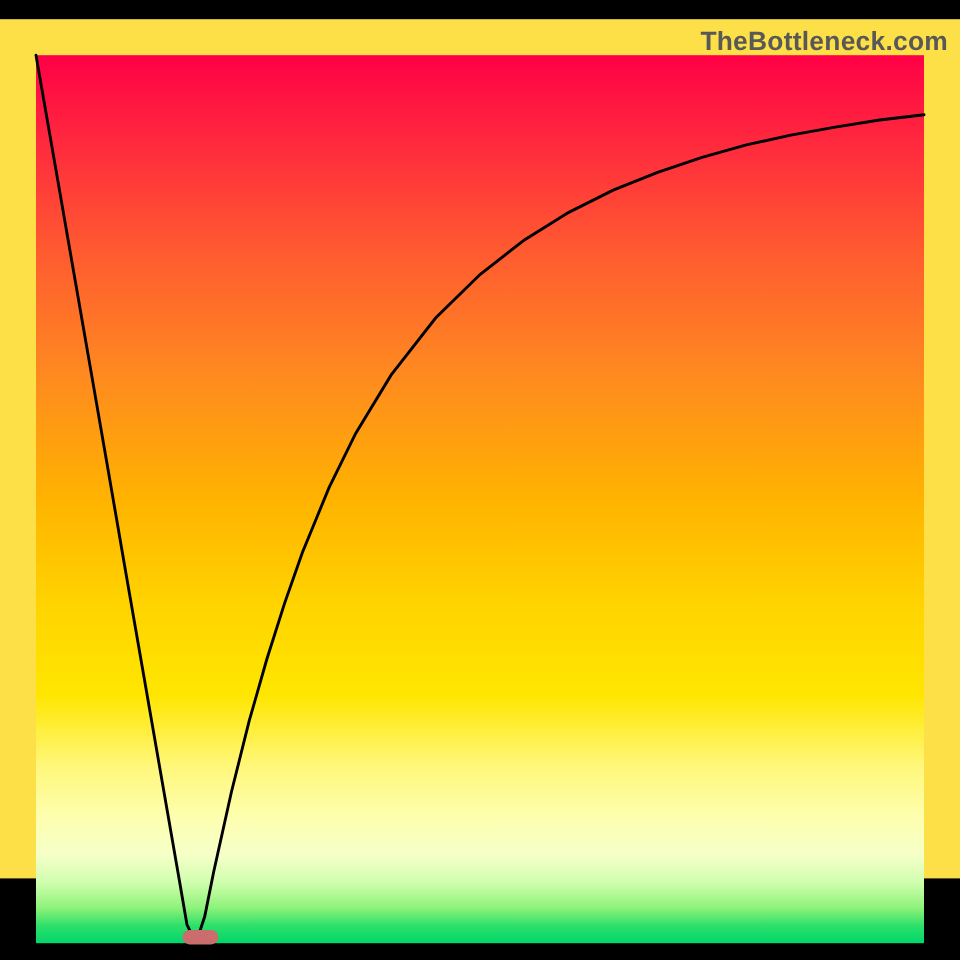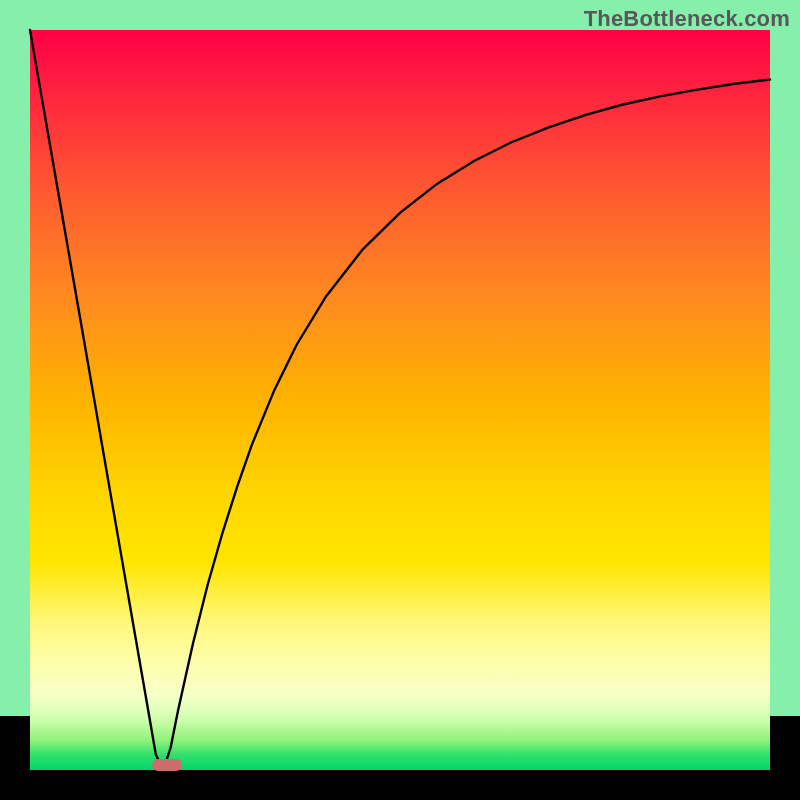--- a/index.html
+++ b/index.html
@@ -8,21 +8,22 @@
     width: 800px;
     height: 800px;
     overflow: hidden;
     background: #000;
     font-family: Arial, Helvetica, sans-serif;
   }
   .frame {
     position: relative;
     width: 800px;
     height: 716px;
-    background: #86efac;
+    background: #fde047;
+    margin-top: 16px;
   }
   .plot-area {
     position: absolute;
     left: 30px;
     top: 30px;
     width: 740px;
     height: 740px;
     
     background: linear-gradient(to bottom,
       #ff0046 0%,

